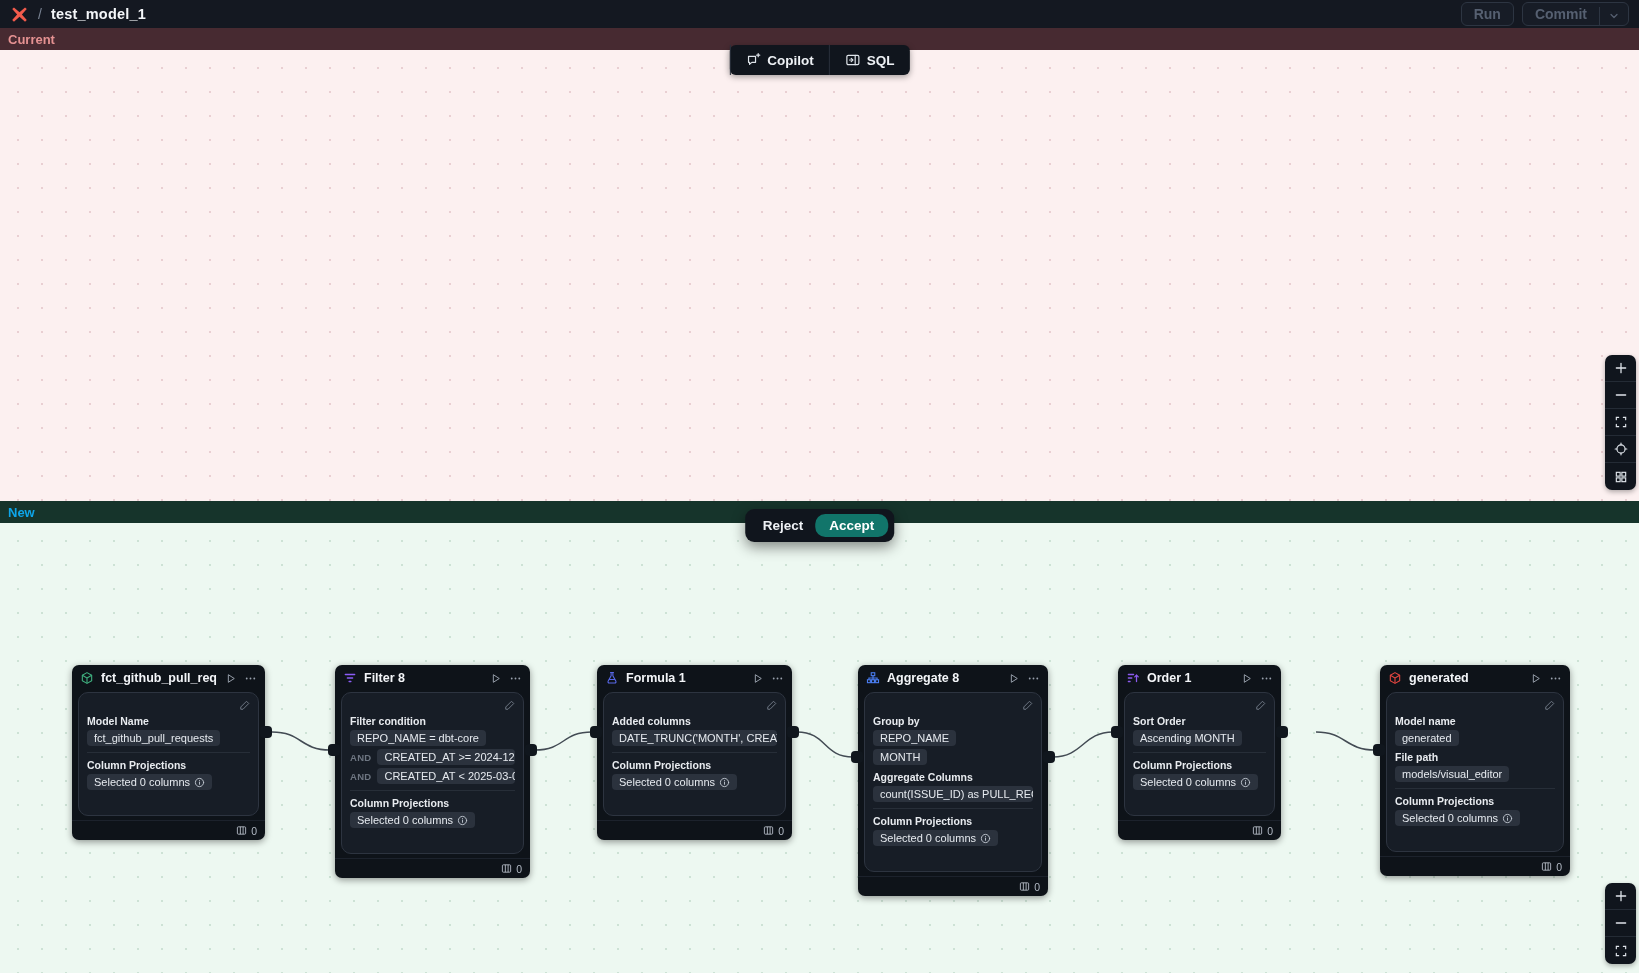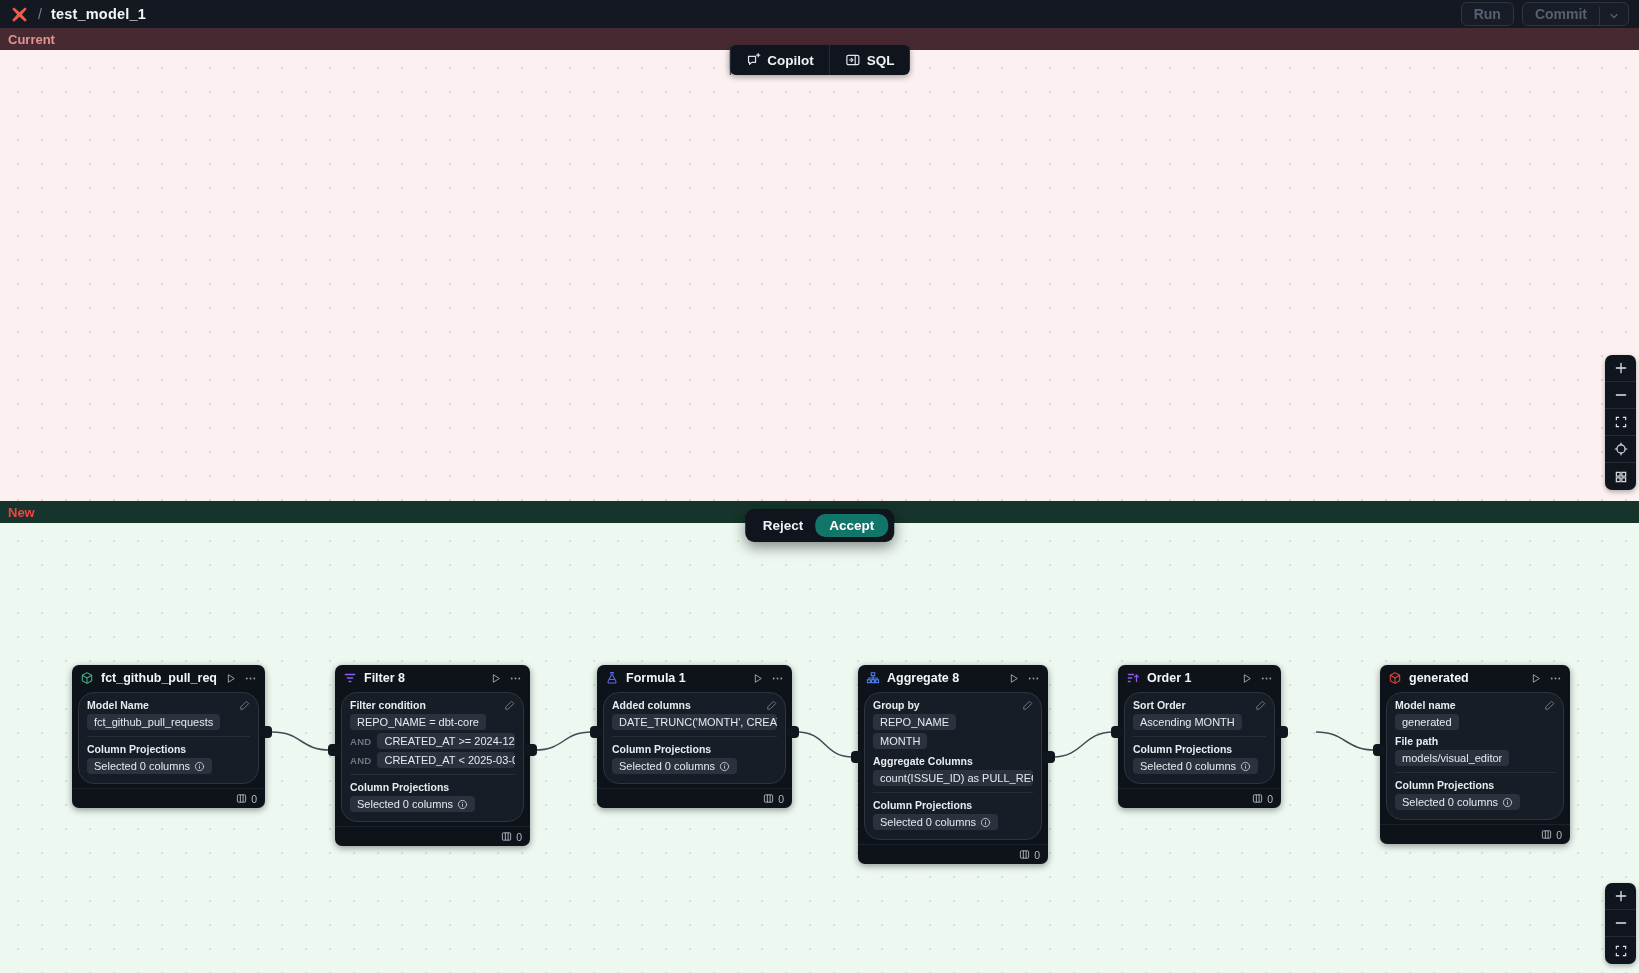--- a/index.html
+++ b/index.html
@@ -24,21 +24,21 @@
     display:flex; align-items:center; cursor:default;
     font-family:"Liberation Sans", sans-serif;
   }
   .split { display:flex; align-items:flex-end; padding:0; overflow:hidden; }
   .split .seg { padding:3px 12px; display:flex; align-items:center; }
   .split .seg.caret { border-left:1px solid #2d3542; padding:3px 8px; }
 
   
   .strip { height:22px; display:flex; align-items:center; padding:0 8px; font-size:13px; font-weight:600; position:relative; z-index:25; }
   .strip-current { background:#472a31; color:#e59292; }
-  .strip-new { background:#16342b; color:#ef4444; }
+  .strip-new { background:#16342b; color:#0ea5e9; }
 
   
   .pane { position:relative; width:100%; }
   .pane-current {
     height:451px;
     background-color:#fcf0f0;
     background-image:radial-gradient(#e9cfd2 1.1px, transparent 1.1px);
     background-size:24px 24px; background-position:6px 6px;
   }
   .pane-new {
@@ -105,21 +105,21 @@
     display:flex; flex-direction:column; z-index:10;
   }
   .node-header {
     height:24px; display:flex; align-items:center; gap:7px; padding:2px 8px 0 8px;
   }
   .node-title { font-size:12.5px; font-weight:bold; color:#f3f5f8; flex:1; white-space:nowrap; overflow:hidden; }
   .hdr-icons { display:flex; align-items:center; gap:7px; color:#99a1ad; }
   .hdr-icons svg { cursor:pointer; }
   .node-card {
     margin:3px 6px 0 6px; background:#171d26; border:1px solid #2d3440;
-    border-radius:16px; padding:6px 8px; position:relative; flex:1;
+    border-radius:10px; padding:22px 8px; position:relative; flex:1;
   }
   .pencil { position:absolute; top:6px; right:7px; color:#727a87; cursor:pointer; }
   .grp-label { font-size:10.5px; font-weight:bold; color:#e8ebef; margin-bottom:3px; }
   .row { display:flex; align-items:center; gap:6px; margin-bottom:3px; }
   .and { font-size:9.5px; font-weight:bold; color:#6e7682; letter-spacing:.3px; }
   .chip {
     background:#2b323d; color:#e6eaef; font-size:11px; border-radius:4px;
     padding:2px 7px; display:inline-flex; align-items:center; gap:4px;
     max-width:100%; white-space:nowrap; overflow:hidden;
   }

